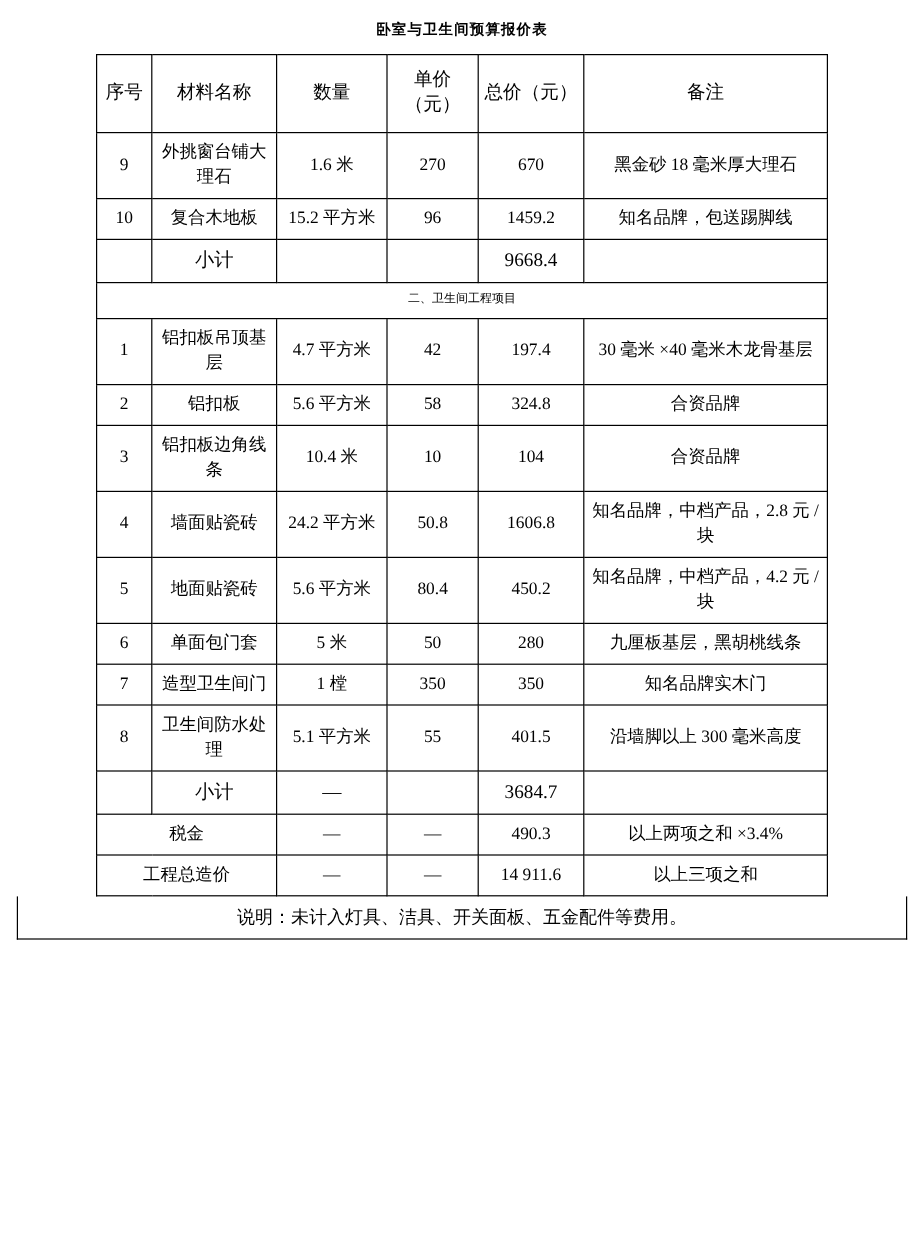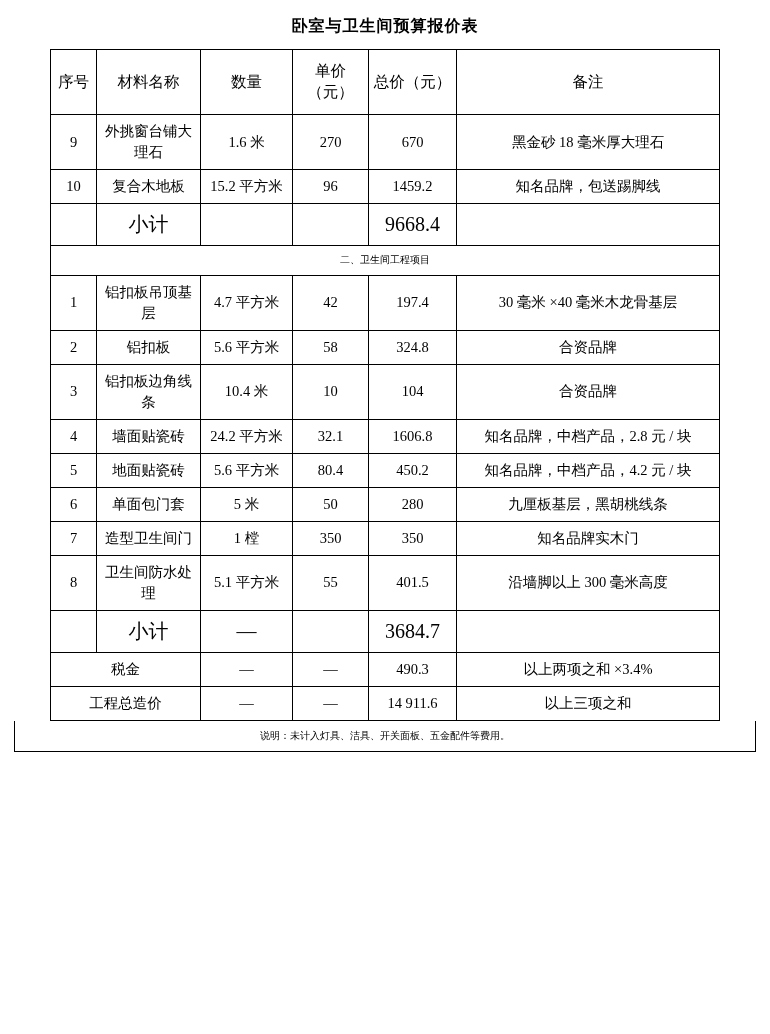--- a/index.html
+++ b/index.html
@@ -16,28 +16,28 @@
   }
   .page {
     position: relative;
     width: 770px;
     height: 1034px;
     box-sizing: border-box;
     padding: 0;
   }
   .title {
     text-align: center;
-    font-size: 16px;
+    font-size: 12px;
     font-weight: bold;
     letter-spacing: 1px;
     padding: 16px 0 12px 0;
   }
   table.budget {
     border-collapse: collapse;
-    width: 670px;
+    width: 610px;
     margin: 0 auto;
     table-layout: fixed;
   }
   table.budget td, table.budget th {
     border: 1px solid #000000;
     text-align: center;
     vertical-align: middle;
     font-size: 14.5px;
     padding: 6px 4px;
     line-height: 1.45;
@@ -58,29 +58,29 @@
     text-align: left;
     padding-left: 10px;
     font-size: 14.5px;
   }
   tr.section td {
     text-align: center;
     font-size: 10px;
     padding: 7px 0;
   }
   tr.subtotal td {
-    font-size: 20px;
+    font-size: 16px;
   }
   .dash { font-size: 15px; }
   .note {
     width: 742px;
     margin: 0 auto;
     border: 1px solid #000000;
     border-top: none;
-    font-size: 10px;
+    font-size: 15px;
     text-align: center;
     padding: 8px 4px;
     box-sizing: border-box;
   }
   .two-line { line-height: 1.35; }
 </style>
 </head>
 <body>
 
 <div class="page">
@@ -160,21 +160,21 @@
           <td>铝扣板边角线条</td>
           <td>10.4 米</td>
           <td>10</td>
           <td>104</td>
           <td class="remark">合资品牌</td>
         </tr>
         <tr>
           <td>4</td>
           <td>墙面贴瓷砖</td>
           <td>24.2 平方米</td>
-          <td>32.1</td>
+          <td>50.8</td>
           <td>1606.8</td>
           <td class="remark">知名品牌，中档产品，2.8 元 / 块</td>
         </tr>
         <tr>
           <td>5</td>
           <td>地面贴瓷砖</td>
           <td>5.6 平方米</td>
           <td>80.4</td>
           <td>450.2</td>
           <td class="remark">知名品牌，中档产品，4.2 元 / 块</td>

